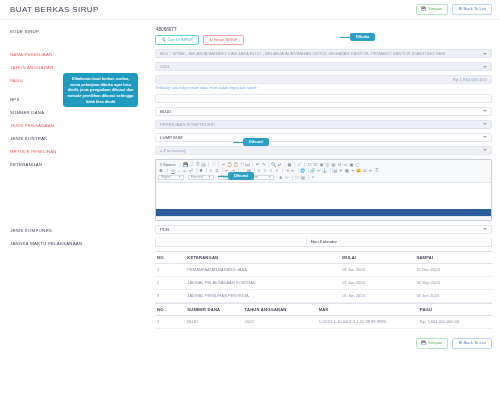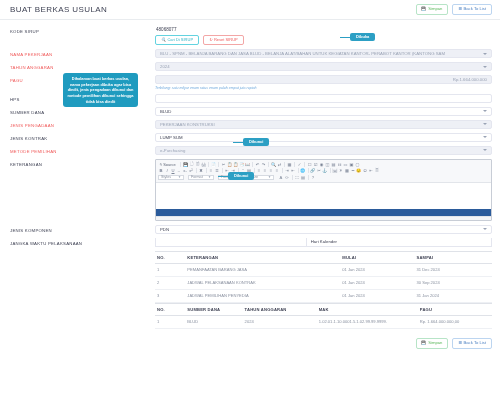--- a/index.html
+++ b/index.html
@@ -110,21 +110,21 @@
   tbody td{
     padding:3.5px 2px; color:#8a91a0; border-bottom:1px solid #eef0f4; font-size:4.1px;
   }
   .tbl-wrap{ margin-top:0px; }
   .foot-btns{ display:flex; justify-content:flex-end; gap:4px; padding:5px 8px 6px 0; }
 </style>
 </head>
 <body>
 
 <div class="page-header">
-  <div class="page-title">BUAT BERKAS USULAN</div>
+  <div class="page-title">BUAT BERKAS SIRUP</div>
   <div class="btn-group">
     <div class="btn btn-save">
       <i>💾</i>
       <span>Simpan</span>
     </div>
     <div class="btn btn-back">
       <i>☰</i>
       <span>Back To List</span>
     </div>
   </div>

